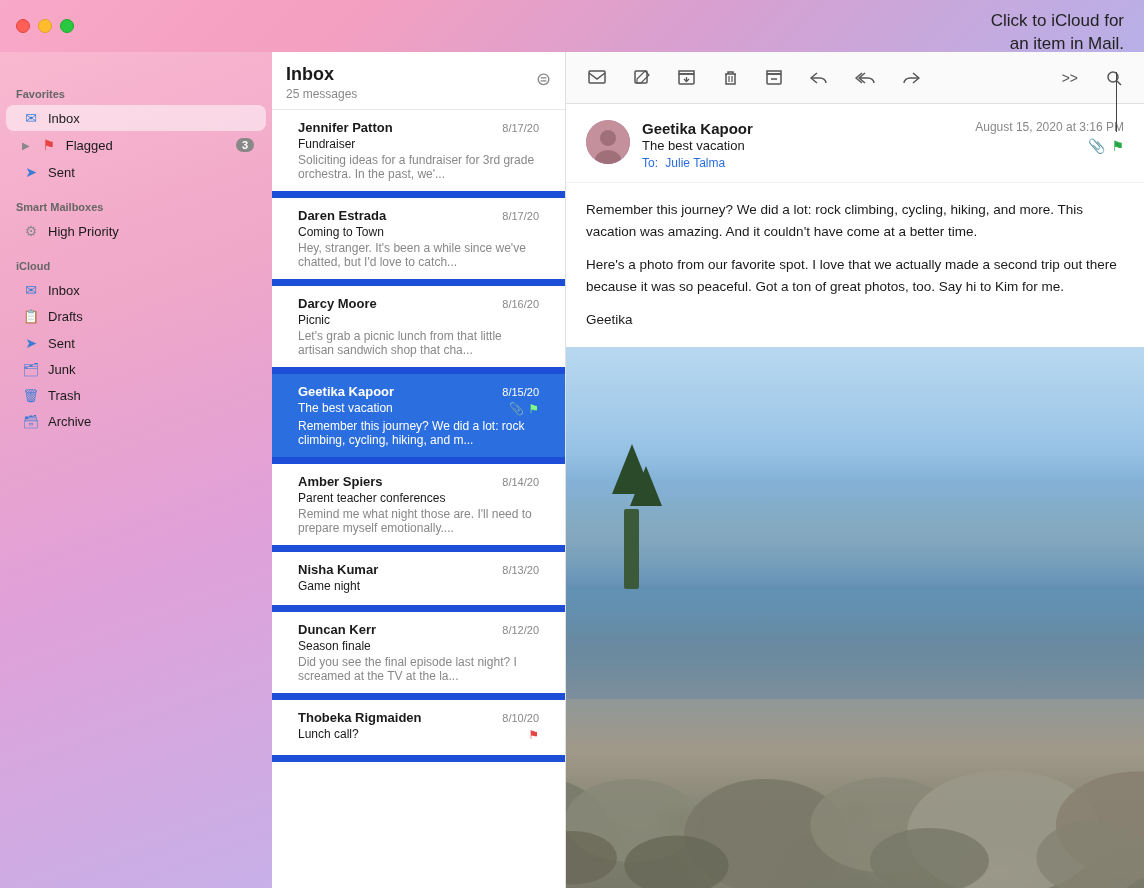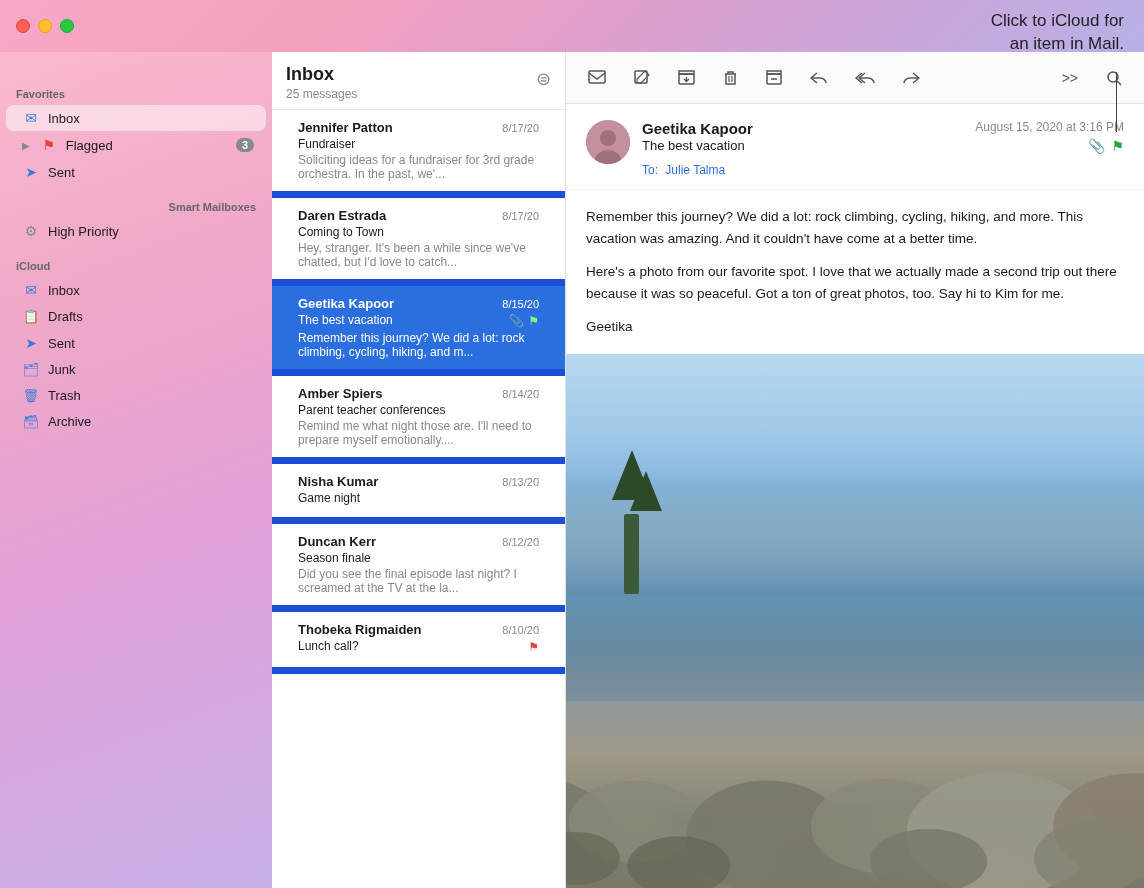--- a/index.html
+++ b/index.html
@@ -257,21 +257,21 @@
       color: #1a1a1a;
     }
     .email-subject-line {
       font-size: 13px;
       color: #1a1a1a;
       margin-top: 1px;
     }
     .email-to {
       font-size: 12px;
       color: #888;
-      margin-top: 10px;
+      margin-top: 3px;
     }
     .email-to span { color: #2b6edf; }
     .email-date-flags {
       display: flex;
       flex-direction: column;
       align-items: flex-end;
       gap: 4px;
     }
     .email-date {
       font-size: 12px;
@@ -422,21 +422,21 @@
       <span class="sidebar-icon" style="color:#e84343;">⚑</span>
       <span class="sidebar-label">Flagged</span>
       <span class="sidebar-badge">3</span>
     </div>
 
     <div class="sidebar-item">
       <span class="sidebar-icon" style="color:#3a7bd5;">➤</span>
       <span class="sidebar-label">Sent</span>
     </div>
 
-    <div class="sidebar-section-label" style="margin-top:8px;text-align:right;">Smart Mailboxes</div>
+    <div class="sidebar-section-label" style="margin-top:8px;">Smart Mailboxes</div>
 
     <div class="sidebar-item">
       <span class="sidebar-icon gear">⚙</span>
       <span class="sidebar-label">High Priority</span>
     </div>
 
     <div class="sidebar-section-label" style="margin-top:8px;">iCloud</div>
 
     <div class="sidebar-item">
       <span class="sidebar-icon">✉</span>
@@ -492,20 +492,28 @@
 
       <div class="message-item">
         <div class="message-row">
           <span class="msg-sender">Daren Estrada</span>
           <span class="msg-date">8/17/20</span>
         </div>
         <div class="msg-subject">Coming to Town</div>
         <div class="msg-preview">Hey, stranger. It's been a while since we've chatted, but I'd love to catch...</div>
       </div>
 
+      <div class="message-item">
+        <div class="message-row">
+          <span class="msg-sender">Darcy Moore</span>
+          <span class="msg-date">8/16/20</span>
+        </div>
+        <div class="msg-subject">Picnic</div>
+        <div class="msg-preview">Let's grab a picnic lunch from that little artisan sandwich shop that cha...</div>
+      </div>
 
       <div class="message-item selected">
         <div class="message-row">
           <span class="msg-sender">Geetika Kapoor</span>
           <div class="msg-icons">
             <span class="msg-date">8/15/20</span>
           </div>
         </div>
         <div class="message-row" style="align-items:center;">
           <span class="msg-subject" style="flex:1;">The best vacation</span>

